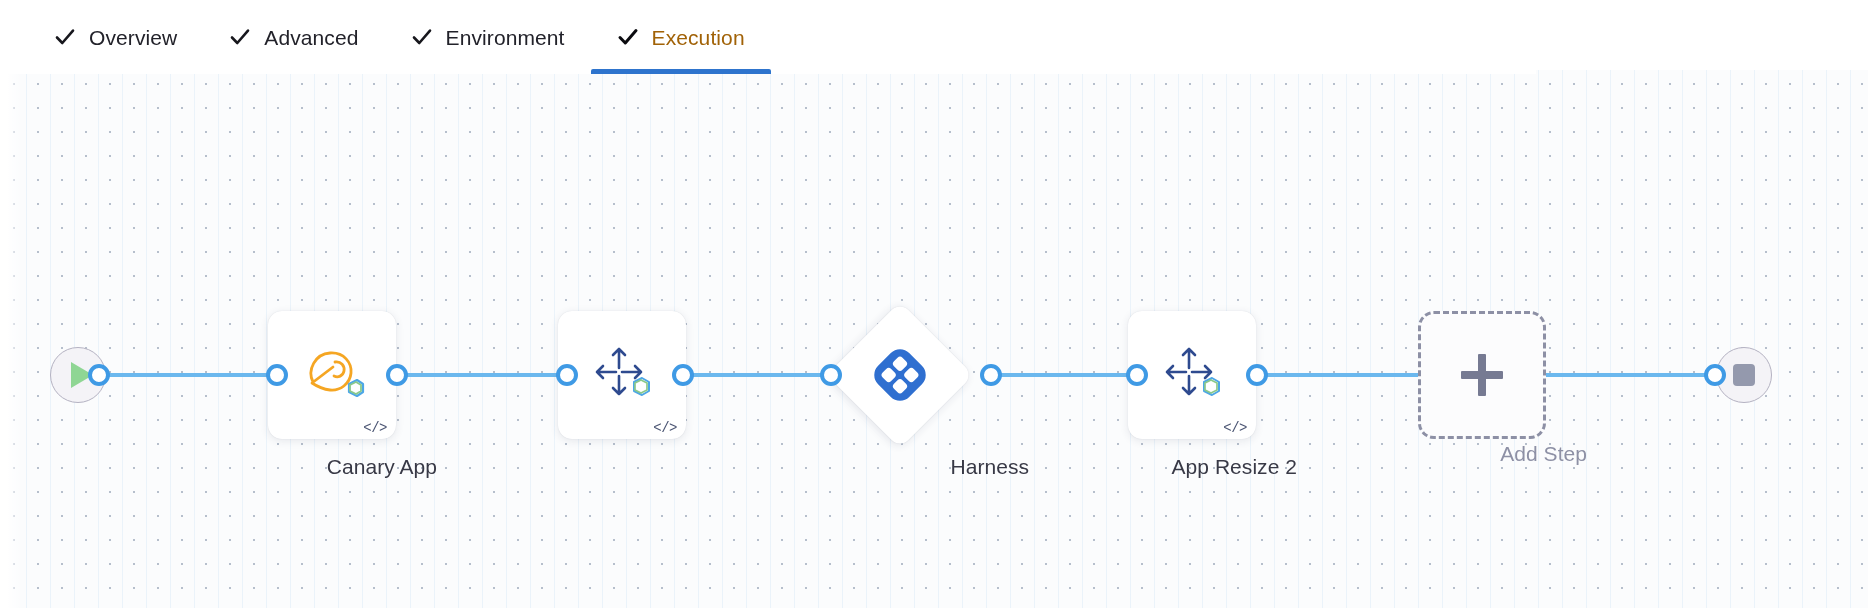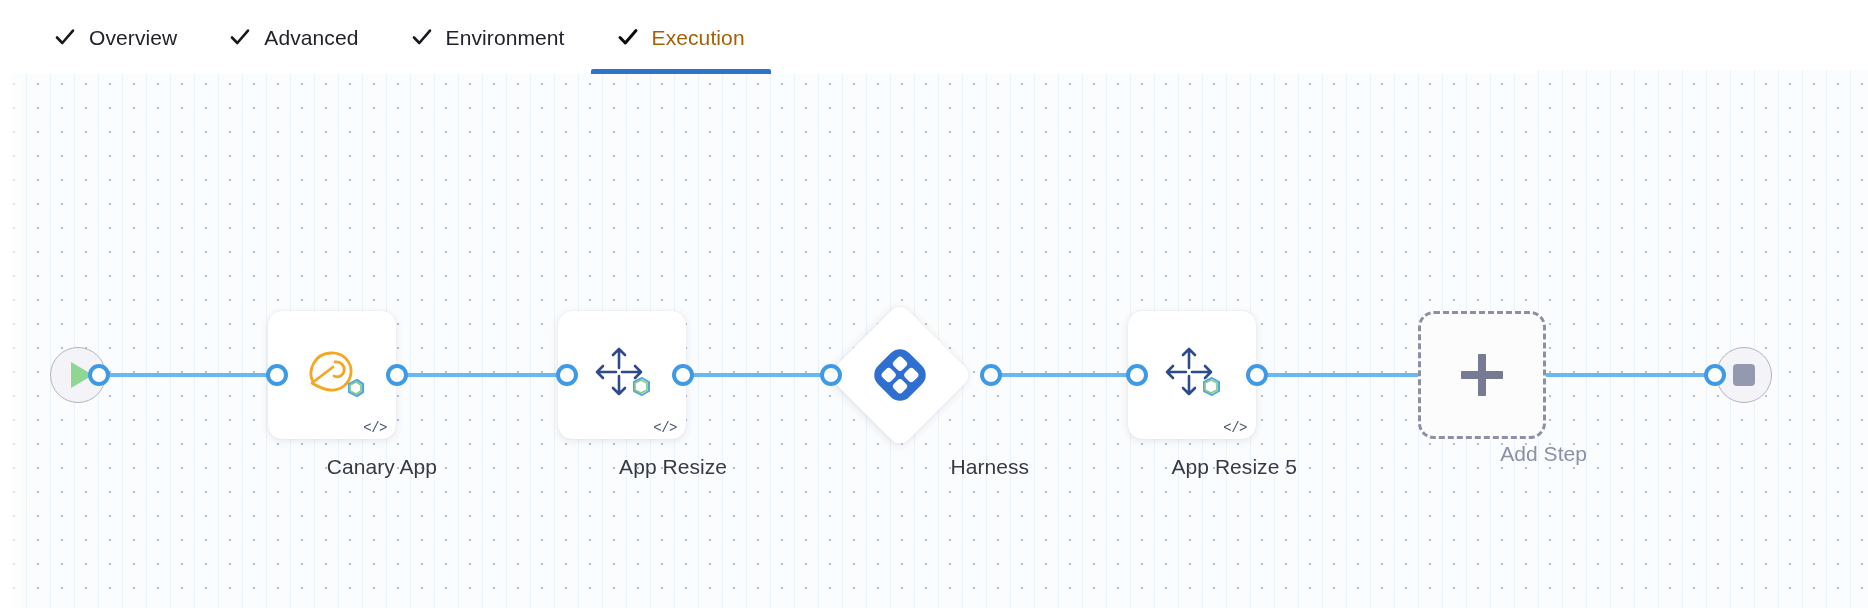--- a/index.html
+++ b/index.html
@@ -317,23 +317,20 @@
                 <path d="M28 24 L28 5 M22 11 L28 5 L34 11"></path>
                 <path d="M28 32 L28 50 M22 44 L28 50 L34 44"></path>
               </g>
               <polygon points="43,38 51,34 58,38 58,47 51,51 43,47" fill="none" stroke="#4da7e6" stroke-width="2" stroke-linejoin="round"></polygon>
               <polygon points="44,39 50,36 56,39 56,46 50,49 44,46" fill="none" stroke="#8bc98a" stroke-width="1.7" stroke-linejoin="round"></polygon>
             </svg>
           </span>
           <span class="code-badge">&lt;/&gt;</span>
         </div>
       </div>
-      <div class="nlabel" style="left:517px;">
-        <div>App Resize</div>
-      </div>
       <div class="port" style="left:672px;"></div>
 
       <div class="port" style="left:820px;"></div>
       <div class="node diamond" style="left:836px;">
         <div class="diamond-shape">
           <span class="diamond-inner">
             <svg width="56" height="56" viewBox="0 0 56 56">
               <g transform="rotate(45 28 28)">
                 <rect x="6" y="6" width="44" height="44" rx="13" fill="#2f6fd0"></rect>
                 <rect x="14" y="14" width="12" height="12" rx="3.5" fill="#ffffff"></rect>
@@ -362,21 +359,21 @@
                 <path d="M28 32 L28 50 M22 44 L28 50 L34 44"></path>
               </g>
               <polygon points="43,38 51,34 58,38 58,47 51,51 43,47" fill="none" stroke="#4da7e6" stroke-width="2" stroke-linejoin="round"></polygon>
               <polygon points="44,39 50,36 56,39 56,46 50,49 44,46" fill="none" stroke="#8bc98a" stroke-width="1.7" stroke-linejoin="round"></polygon>
             </svg>
           </span>
           <span class="code-badge">&lt;/&gt;</span>
         </div>
       </div>
       <div class="nlabel" style="left:1087px;">
-        <div>App Resize 5</div>
+        <div>App Resize 2</div>
       </div>
       <div class="port" style="left:1246px;"></div>
 
       <div class="node" style="left:1418px;">
         <div class="addstep-box">
           <div class="plus"></div>
         </div>
       </div>
       <div class="nlabel muted" style="left:1377px; top:367px;">
         <div>Add Step</div>

